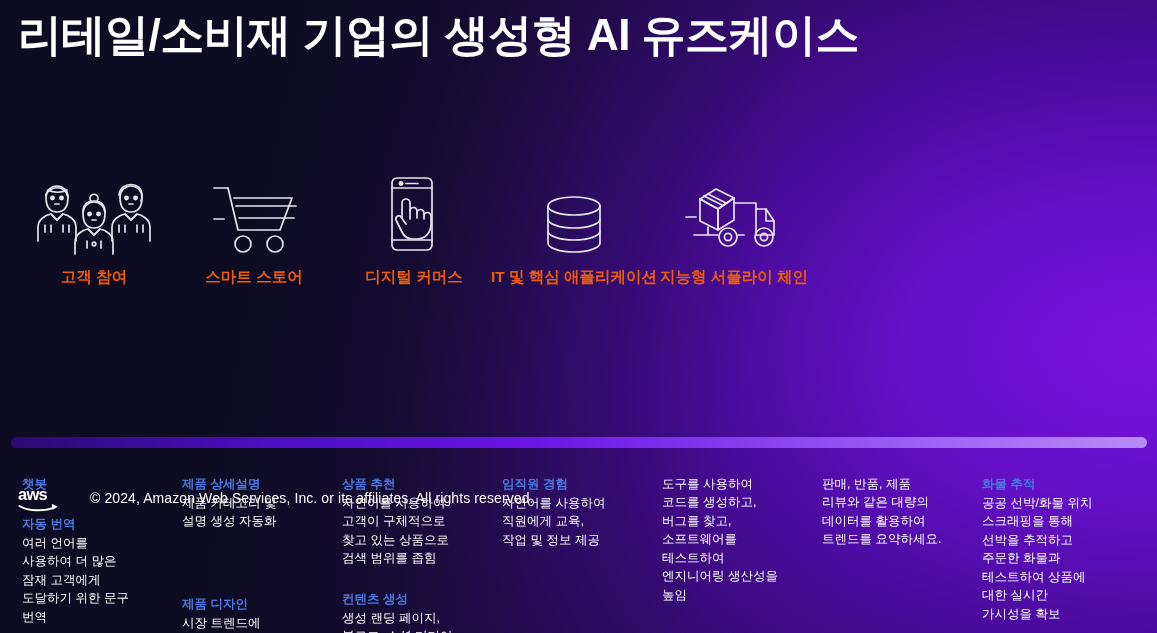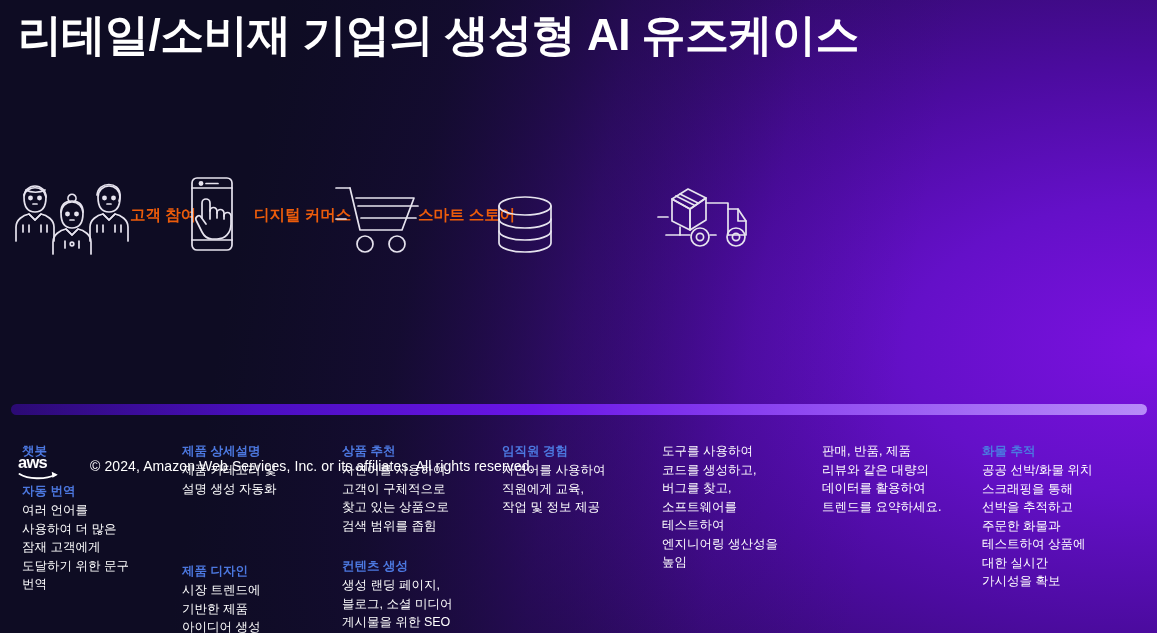--- a/index.html
+++ b/index.html
@@ -42,21 +42,21 @@
     position: absolute;
     left: 0;
     top: 104px;
     width: 1157px;
     display: flex;
   }
   .col {
     width: 160px;
     flex: 0 0 160px;
     display: flex;
-    flex-direction: row;
+    flex-direction: column;
     align-items: center;
   }
   .col:first-child { margin-left: 14px; }
 
   .icon-wrap {
     height: 92px;
     display: flex;
     align-items: flex-end;
     justify-content: center;
   }
@@ -180,59 +180,61 @@
           <circle cx="58" cy="69" r="1.8"></circle>
         </svg>
       </div>
       <div class="cat-label">고객
 참여</div>
     </div>
 
 
     <div class="col">
       <div class="icon-wrap">
+        <svg width="84" height="72" viewBox="0 0 84 72" fill="none" stroke="#e6e3ee" stroke-width="1.7" stroke-linecap="round" stroke-linejoin="round">
+          <path d="M2 5h14"></path>
+          <path d="M16 5l10 42h42l12-32H22"></path>
+          <path d="M24 23h60M27 35h55"></path>
+          <path d="M2 36h10"></path>
+          <circle cx="31" cy="61" r="8"></circle>
+          <circle cx="63" cy="61" r="8"></circle>
+        </svg>
+      </div>
+      <div class="cat-label">스마트
+스토어</div>
+    </div>
+
+    <div class="col">
+      <div class="icon-wrap">
         <svg width="80" height="80" viewBox="0 0 80 80" fill="none" stroke="#e6e3ee" stroke-width="1.7" stroke-linecap="round" stroke-linejoin="round">
           <rect x="18" y="3" width="40" height="72" rx="5"></rect>
           <path d="M18 13h40M18 65h40"></path>
           <circle cx="27" cy="8.5" r="1.6" fill="#e6e3ee"></circle>
           <path d="M32 8.5h12"></path>
           <path d="M28 43V28a4 4 0 0 1 8 0v16"></path>
           <path d="M36 36a3.5 3.5 0 0 1 7 0v7"></path>
           <path d="M43 38a3.5 3.5 0 0 1 7 0v6"></path>
           <path d="M50 41a3.5 3.5 0 0 1 7 0v8c0 9-6 15-14 15h-5c-5 0-8-3-10-7l-6-12c-1-3 3-6 5-3l5 7"></path>
         </svg>
       </div>
       <div class="cat-label">디지털
 커머스</div>
     </div>
 
     <div class="col">
       <div class="icon-wrap">
-        <svg width="84" height="72" viewBox="0 0 84 72" fill="none" stroke="#e6e3ee" stroke-width="1.7" stroke-linecap="round" stroke-linejoin="round">
-          <path d="M2 5h14"></path>
-          <path d="M16 5l10 42h42l12-32H22"></path>
-          <path d="M24 23h60M27 35h55"></path>
-          <path d="M2 36h10"></path>
-          <circle cx="31" cy="61" r="8"></circle>
-          <circle cx="63" cy="61" r="8"></circle>
-        </svg>
-      </div>
-      <div class="cat-label">스마트
-스토어</div>
-    </div>
-
-    <div class="col">
-      <div class="icon-wrap">
         <svg width="62" height="60" viewBox="0 0 62 60" fill="none" stroke="#e6e3ee" stroke-width="1.7" stroke-linecap="round" stroke-linejoin="round">
           <ellipse cx="31" cy="11" rx="26" ry="9"></ellipse>
           <path d="M5 11v37c0 5 12 9 26 9s26-4 26-9V11"></path>
           <path d="M5 24c0 5 12 9 26 9s26-4 26-9"></path>
           <path d="M5 36c0 5 12 9 26 9s26-4 26-9"></path>
         </svg>
       </div>
+      <div class="cat-label">IT 및 핵심
+애플리케이션</div>
     </div>
 
 
     <div class="col">
       <div class="icon-wrap">
         <svg width="104" height="72" viewBox="0 0 104 72" fill="none" stroke="#e6e3ee" stroke-width="1.7" stroke-linecap="round" stroke-linejoin="round">
           <path d="M18 16l16-10 18 9-16 11z"></path>
           <path d="M18 16v22l18 9V26z"></path>
           <path d="M36 26l16-11v22L36 47z"></path>
           <path d="M26 11l18 9"></path>
@@ -242,20 +244,22 @@
           <path d="M74 26h10l8 12v14H74"></path>
           <path d="M84 26v12h8"></path>
           <path d="M12 52h14v-8"></path>
           <path d="M26 52h10M56 52h6"></path>
           <circle cx="46" cy="54" r="9"></circle>
           <circle cx="46" cy="54" r="3.6"></circle>
           <circle cx="82" cy="54" r="9"></circle>
           <circle cx="82" cy="54" r="3.6"></circle>
         </svg>
       </div>
+      <div class="cat-label">지능형
+서플라이 체인</div>
     </div>
 
   </div>
 
   <div class="divider"></div>
 
   <div class="body-row">
 
     <div class="bcol">
       <div class="item">

